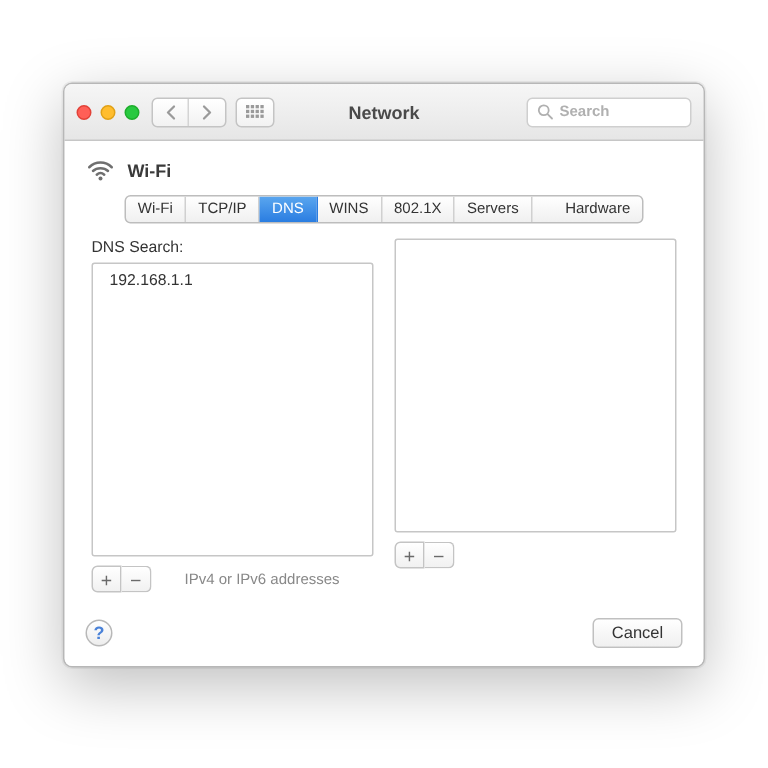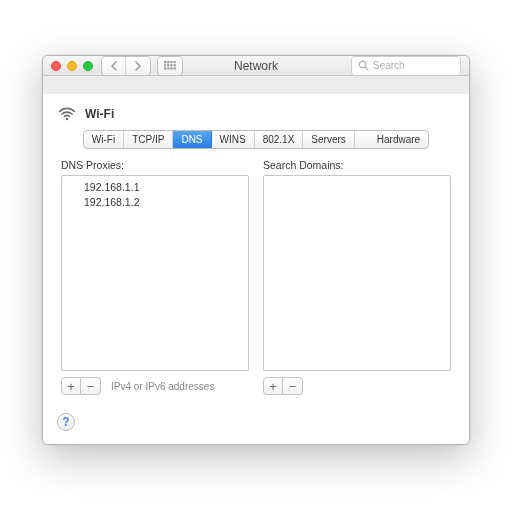--- a/index.html
+++ b/index.html
@@ -17,27 +17,28 @@
     left: 42px; top: 55px;
     width: 428px; height: 390px;
     background: #ececec;
     border: 1px solid #b7b7b7;
     border-radius: 6px;
     box-shadow: 0 12px 40px rgba(0,0,0,0.25), 0 0 0 1px rgba(0,0,0,0.05);
     overflow: hidden;
   }
   
   .titlebar {
-    height: 20px;
+    height: 38px;
     background: linear-gradient(#f6f6f6, #e6e6e6);
     border-bottom: 1px solid #c6c6c6;
     display: flex;
     align-items: center;
     padding: 0 8px;
     position: relative;
+    font-weight: bold;
   }
   .traffic { display: flex; gap: 6px; margin-right: 8px; }
   .tl { width: 10px; height: 10px; border-radius: 50%; }
   .tl.close { background:#ff5f57; border:0.5px solid #e24238; }
   .tl.min   { background:#ffbd2e; border:0.5px solid #e1a116; }
   .tl.zoom  { background:#28c940; border:0.5px solid #1dad2b; }
 
   .seg {
     display: inline-flex;
     border: 1px solid #c4c4c4;
@@ -122,42 +123,42 @@
     gap:14px;
     padding: 0 18px;
   }
   .col { flex:1; display:flex; flex-direction:column; }
   .col-label { font-size:10.5px; color:#333; margin-bottom:4px; }
   .listbox {
     background:#fff;
     border:1px solid #c6c6c6;
     border-radius:2px;
     height: 196px;
-    padding:4px 22px;
+    padding:4px 11px;
     font-size:10.5px;
     color:#333;
     overflow:hidden;
   }
   .listbox .entry { line-height:15px; white-space:nowrap; }
 
   .listfooter {
     display:flex; align-items:center; gap:0;
     margin-top:6px;
   }
   .sqbtn {
     width:20px; height:18px;
     background:linear-gradient(#ffffff,#f1f1f1);
     border:1px solid #c4c4c4;
     display:flex;align-items:center;justify-content:center;
     font-size:13px; color:#6a6a6a;
     line-height:1;
   }
   .sqbtn.left { border-top-left-radius:4px; border-bottom-left-radius:4px; }
   .sqbtn.right { border-left:none; border-top-right-radius:4px; border-bottom-right-radius:4px; }
-  .hint { font-size:10px; color:#888; margin-left:10px; }
+  .hint { font-size:10px; color:#888; margin-left:22px; }
 
   .bottombar {
     position:absolute;
     left:0; right:0; bottom:0;
     height:44px;
     display:flex; align-items:center;
     padding: 0 14px;
   }
   .helpbtn {
     width:18px; height:18px;
@@ -256,52 +257,51 @@
         <div class="tab">WINS</div>
         <div class="tab">802.1X</div>
         <div class="tab">Servers</div>
         <div class="tab">Hardware</div>
       </div>
     </div>
 
     <div class="columns">
 
       <div class="col">
-        <div class="col-label">DNS Proxies:</div>
+        <div class="col-label">DNS Search:</div>
         <div class="listbox">
           <div class="entry">192.168.1.1</div>
-          <div class="entry">192.168.1.2</div>
         </div>
         <div class="listfooter">
           <div class="sqbtn left">
               <span>+</span>
             </div>
           <div class="sqbtn right">
               <span>−</span>
             </div>
           <div class="hint">IPv4 or IPv6 addresses</div>
         </div>
       </div>
 
       <div class="col">
-        <div class="col-label">Search Domains:</div>
         <div class="listbox"></div>
         <div class="listfooter">
           <div class="sqbtn left">
               <span>+</span>
             </div>
           <div class="sqbtn right">
               <span>−</span>
             </div>
         </div>
       </div>
     </div>
 
     <div class="bottombar">
       <div class="helpbtn">
         <span>?</span>
       </div>
       <div class="btns">
+        <div class="pushbtn">Cancel</div>
       </div>
     </div>
 
   </div>
 </div>
 
 </body></html>

